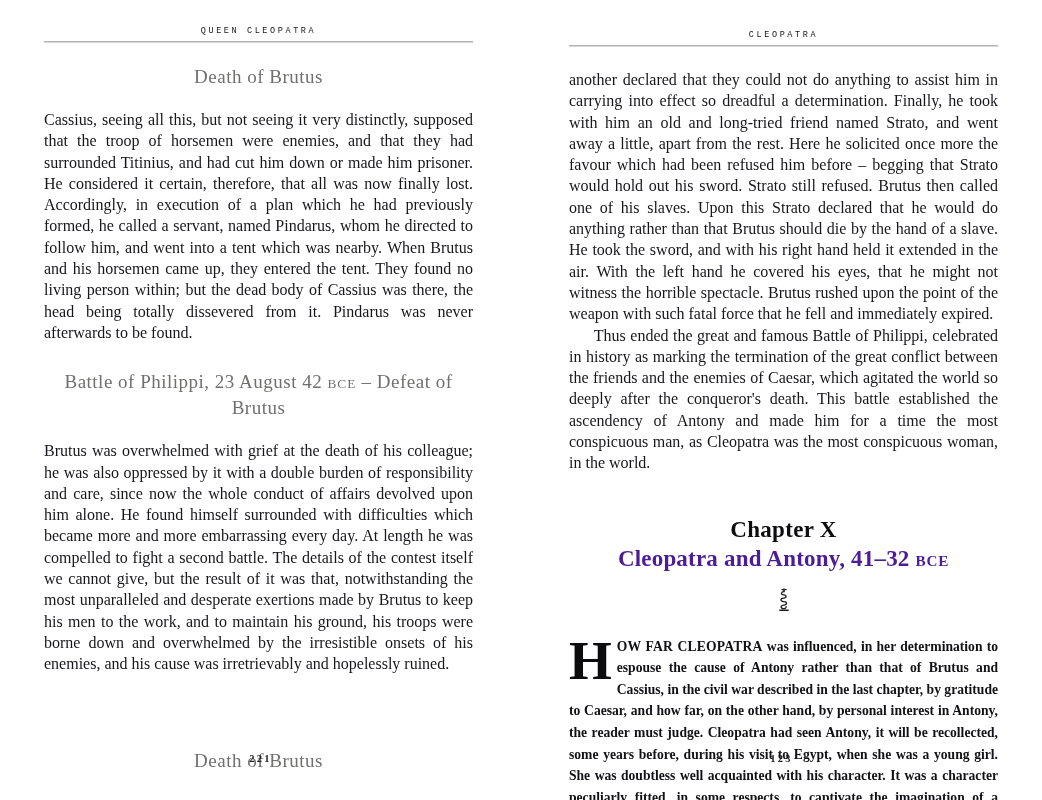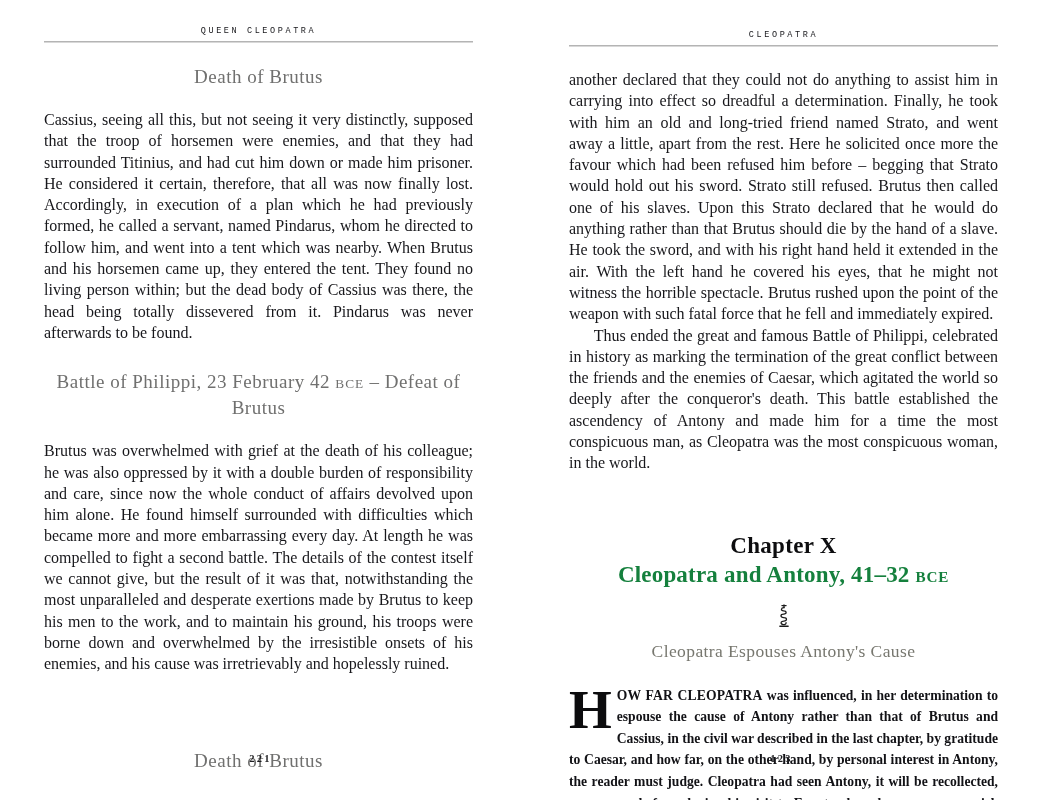--- a/index.html
+++ b/index.html
@@ -76,35 +76,35 @@
   }
   h2.section-head .sc {
     font-size: 0.70em;
     letter-spacing: 1px;
   }
 
   .gap-before-head { height: 27px; }
   .gap-after-head  { height: 20px; }
 
   
-  .chapter-block { text-align: center; margin-top: 16px; }
+  .chapter-block { text-align: center; }
   .chapter-num {
     margin: 0;
     font-size: 23px;
     font-weight: bold;
     line-height: 28px;
     color: #0d0d0f;
     letter-spacing: 0.3px;
   }
   .chapter-title {
     margin: 0;
     font-size: 23px;
     font-weight: bold;
     line-height: 29px;
-    color: #15803d;
+    color: #4c1d95;
     letter-spacing: 0.2px;
   }
   .chapter-title .sc {
     font-size: 0.66em;
     letter-spacing: 0.8px;
   }
 
   .ornament {
     margin: 12px auto 0;
     width: 22px;
@@ -172,21 +172,21 @@
 
     <div class="body-col">
 
       <div style="height:22px"></div>
       <h2 class="section-head">Death of Brutus</h2>
       <div class="gap-after-head"></div>
 
       <p class="para">Cassius, seeing all this, but not seeing it very distinctly, supposed that the troop of horsemen were enemies, and that they had surrounded Titinius, and had cut him down or made him prisoner. He considered it certain, therefore, that all was now finally lost. Accordingly, in execution of a plan which he had previously formed, he called a servant, named Pindarus, whom he directed to follow him, and went into a tent which was nearby. When Brutus and his horsemen came up, they entered the tent. They found no living person within; but the dead body of Cassius was there, the head being totally dissevered from it. Pindarus was never afterwards to be found.</p>
 
       <div class="gap-before-head"></div>
-      <h2 class="section-head"><span>Battle of Philippi, 23 February 42 </span><span class="sc">BCE</span><span> – Defeat of Brutus</span></h2>
+      <h2 class="section-head"><span>Battle of Philippi, 23 August 42 </span><span class="sc">BCE</span><span> – Defeat of Brutus</span></h2>
       <div class="gap-after-head"></div>
 
       <p class="para">Brutus was overwhelmed with grief at the death of his colleague; he was also oppressed by it with a double burden of responsibility and care, since now the whole conduct of affairs devolved upon him alone. He found himself surrounded with difficulties which became more and more embarrassing every day. At length he was compelled to fight a second battle. The details of the contest itself we cannot give, but the result of it was that, notwithstanding the most unparalleled and desperate exertions made by Brutus to keep his men to the work, and to maintain his ground, his troops were borne down and overwhelmed by the irresistible onsets of his enemies, and his cause was irretrievably and hopelessly ruined.</p>
 
       <div class="gap-before-head"></div>
       <div class="gap-after-head"></div>
 
 
       <div class="gap-before-head"></div>
       <h2 class="section-head">Death of Brutus</h2>
@@ -216,21 +216,20 @@
         <svg class="ornament" viewBox="0 0 24 30" aria-hidden="true">
           <g fill="none" stroke="#1c1c1c" stroke-width="1.5" stroke-linecap="round">
             <path d="M12 2.2 L12 5.2"></path>
             <path d="M9.6 3.0 L14.4 3.0"></path>
             <path d="M12 5.4 C8.4 5.4 8.0 9.0 11.4 9.0 C15.2 9.0 15.6 12.8 11.6 12.8 C7.6 12.8 7.4 16.8 11.6 16.8 C15.8 16.8 16.0 20.8 11.8 20.8 C8.4 20.8 7.6 23.6 10.0 24.6"></path>
             <path d="M10.0 24.6 C12.6 25.6 14.6 24.4 14.4 22.6"></path>
             <path d="M7.2 26.8 L16.8 26.8"></path>
           </g>
         </svg>
 
-        <h2 class="chapter-sub">Cleopatra Espouses Antony's Cause</h2>
       </div>
 
       <div style="height:23px"></div>
 
       <p class="opening"><span class="dropcap">H</span><span class="lead-caps">OW FAR CLEOPATRA</span><span> was influenced, in her determination to espouse the cause of Antony rather than that of Brutus and Cassius, in the civil war described in the last chapter, by gratitude to Caesar, and how far, on the other hand, by personal interest in Antony, the reader must judge. Cleopatra had seen Antony, it will be recollected, some years before, during his visit to Egypt, when she was a young girl. She was doubtless well acquainted with his character. It was a character peculiarly fitted, in some respects, to captivate the imagination of a woman so ardent, and impulsive, and bold as Cleopatra was fast becoming.</span></p>
     </div>
 
     <div class="folio">123</div>
   </div>
 

